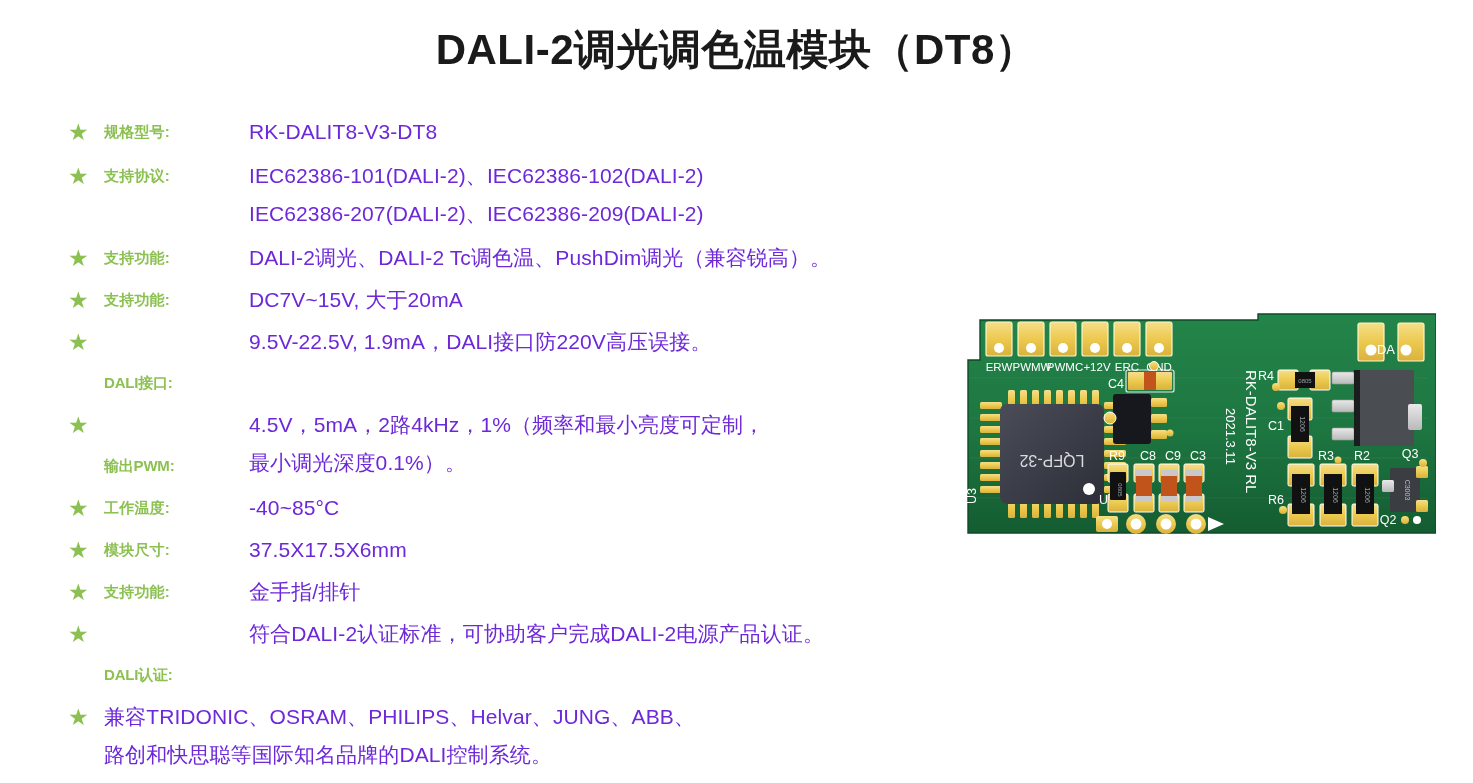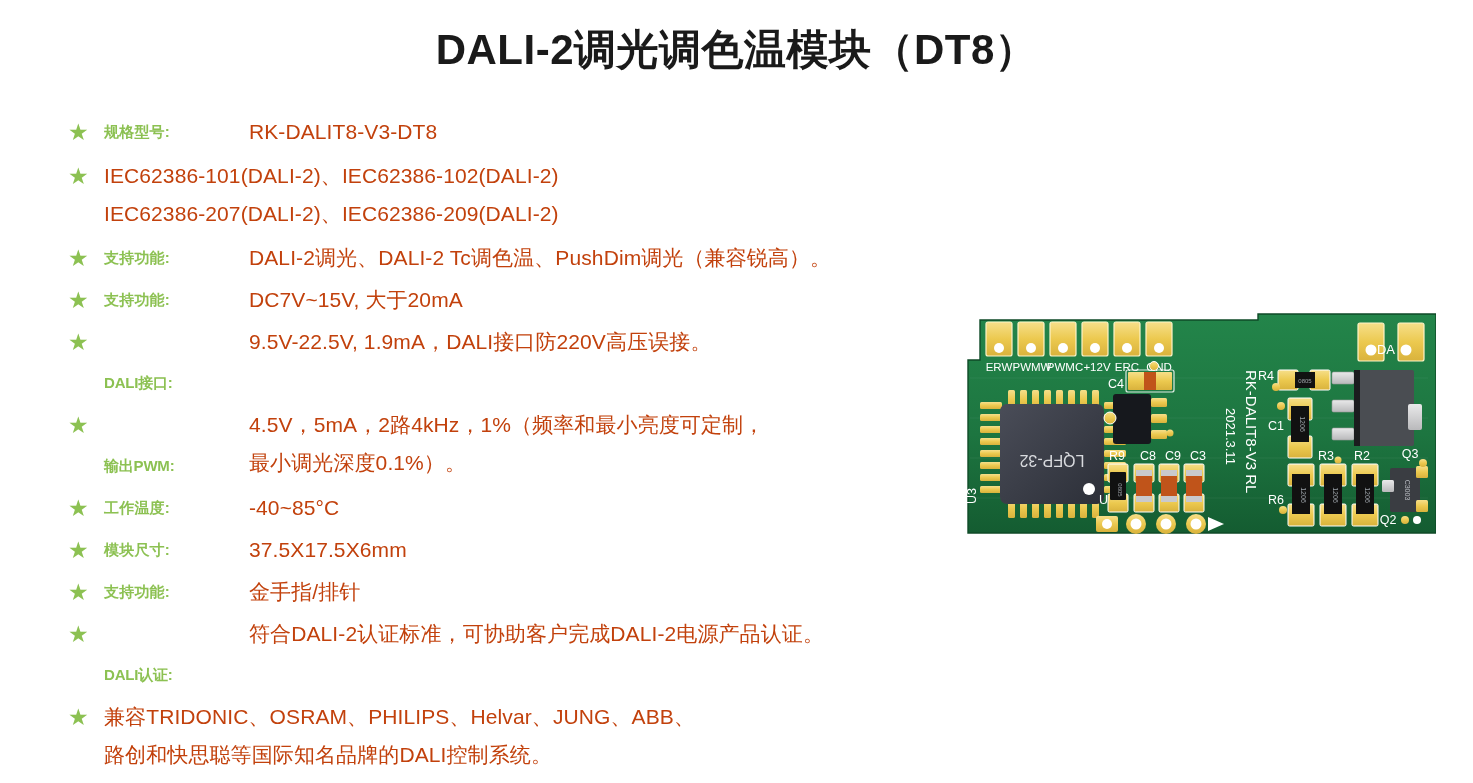--- a/index.html
+++ b/index.html
@@ -57,21 +57,21 @@
   }
   .label.wide{
     flex:0 0 145px;
     letter-spacing:-0.2px;
     margin-top:41px;
   }
   .value{
     flex:1 1 auto;
     font-size:21px;
     line-height:38px;
-    color:#c2410c;
+    color:#6d28d9;
     white-space:nowrap;
     letter-spacing:0.1px;
   }
   .value .cont{display:block;}
 
   
   .r-model{margin-top:0px;}
   .r-protocol{margin-top:6px;}
   .r-function{margin-top:6px;}
   .r-power{margin-top:4px;}
@@ -103,20 +103,21 @@
     <div class="spec-row r-model">
       <span class="star">★</span>
       <span class="label">规格型号:</span>
       <span class="value">
         <span class="cont">RK-DALIT8-V3-DT8</span>
       </span>
     </div>
 
     <div class="spec-row r-protocol">
       <span class="star">★</span>
+      <span class="label">支持协议:</span>
       <span class="value">
         <span class="cont">IEC62386-101(DALI-2)、IEC62386-102(DALI-2)</span>
         <span class="cont">IEC62386-207(DALI-2)、IEC62386-209(DALI-2)</span>
       </span>
     </div>
 
     <div class="spec-row r-function">
       <span class="star">★</span>
       <span class="label">支持功能:</span>
       <span class="value">

